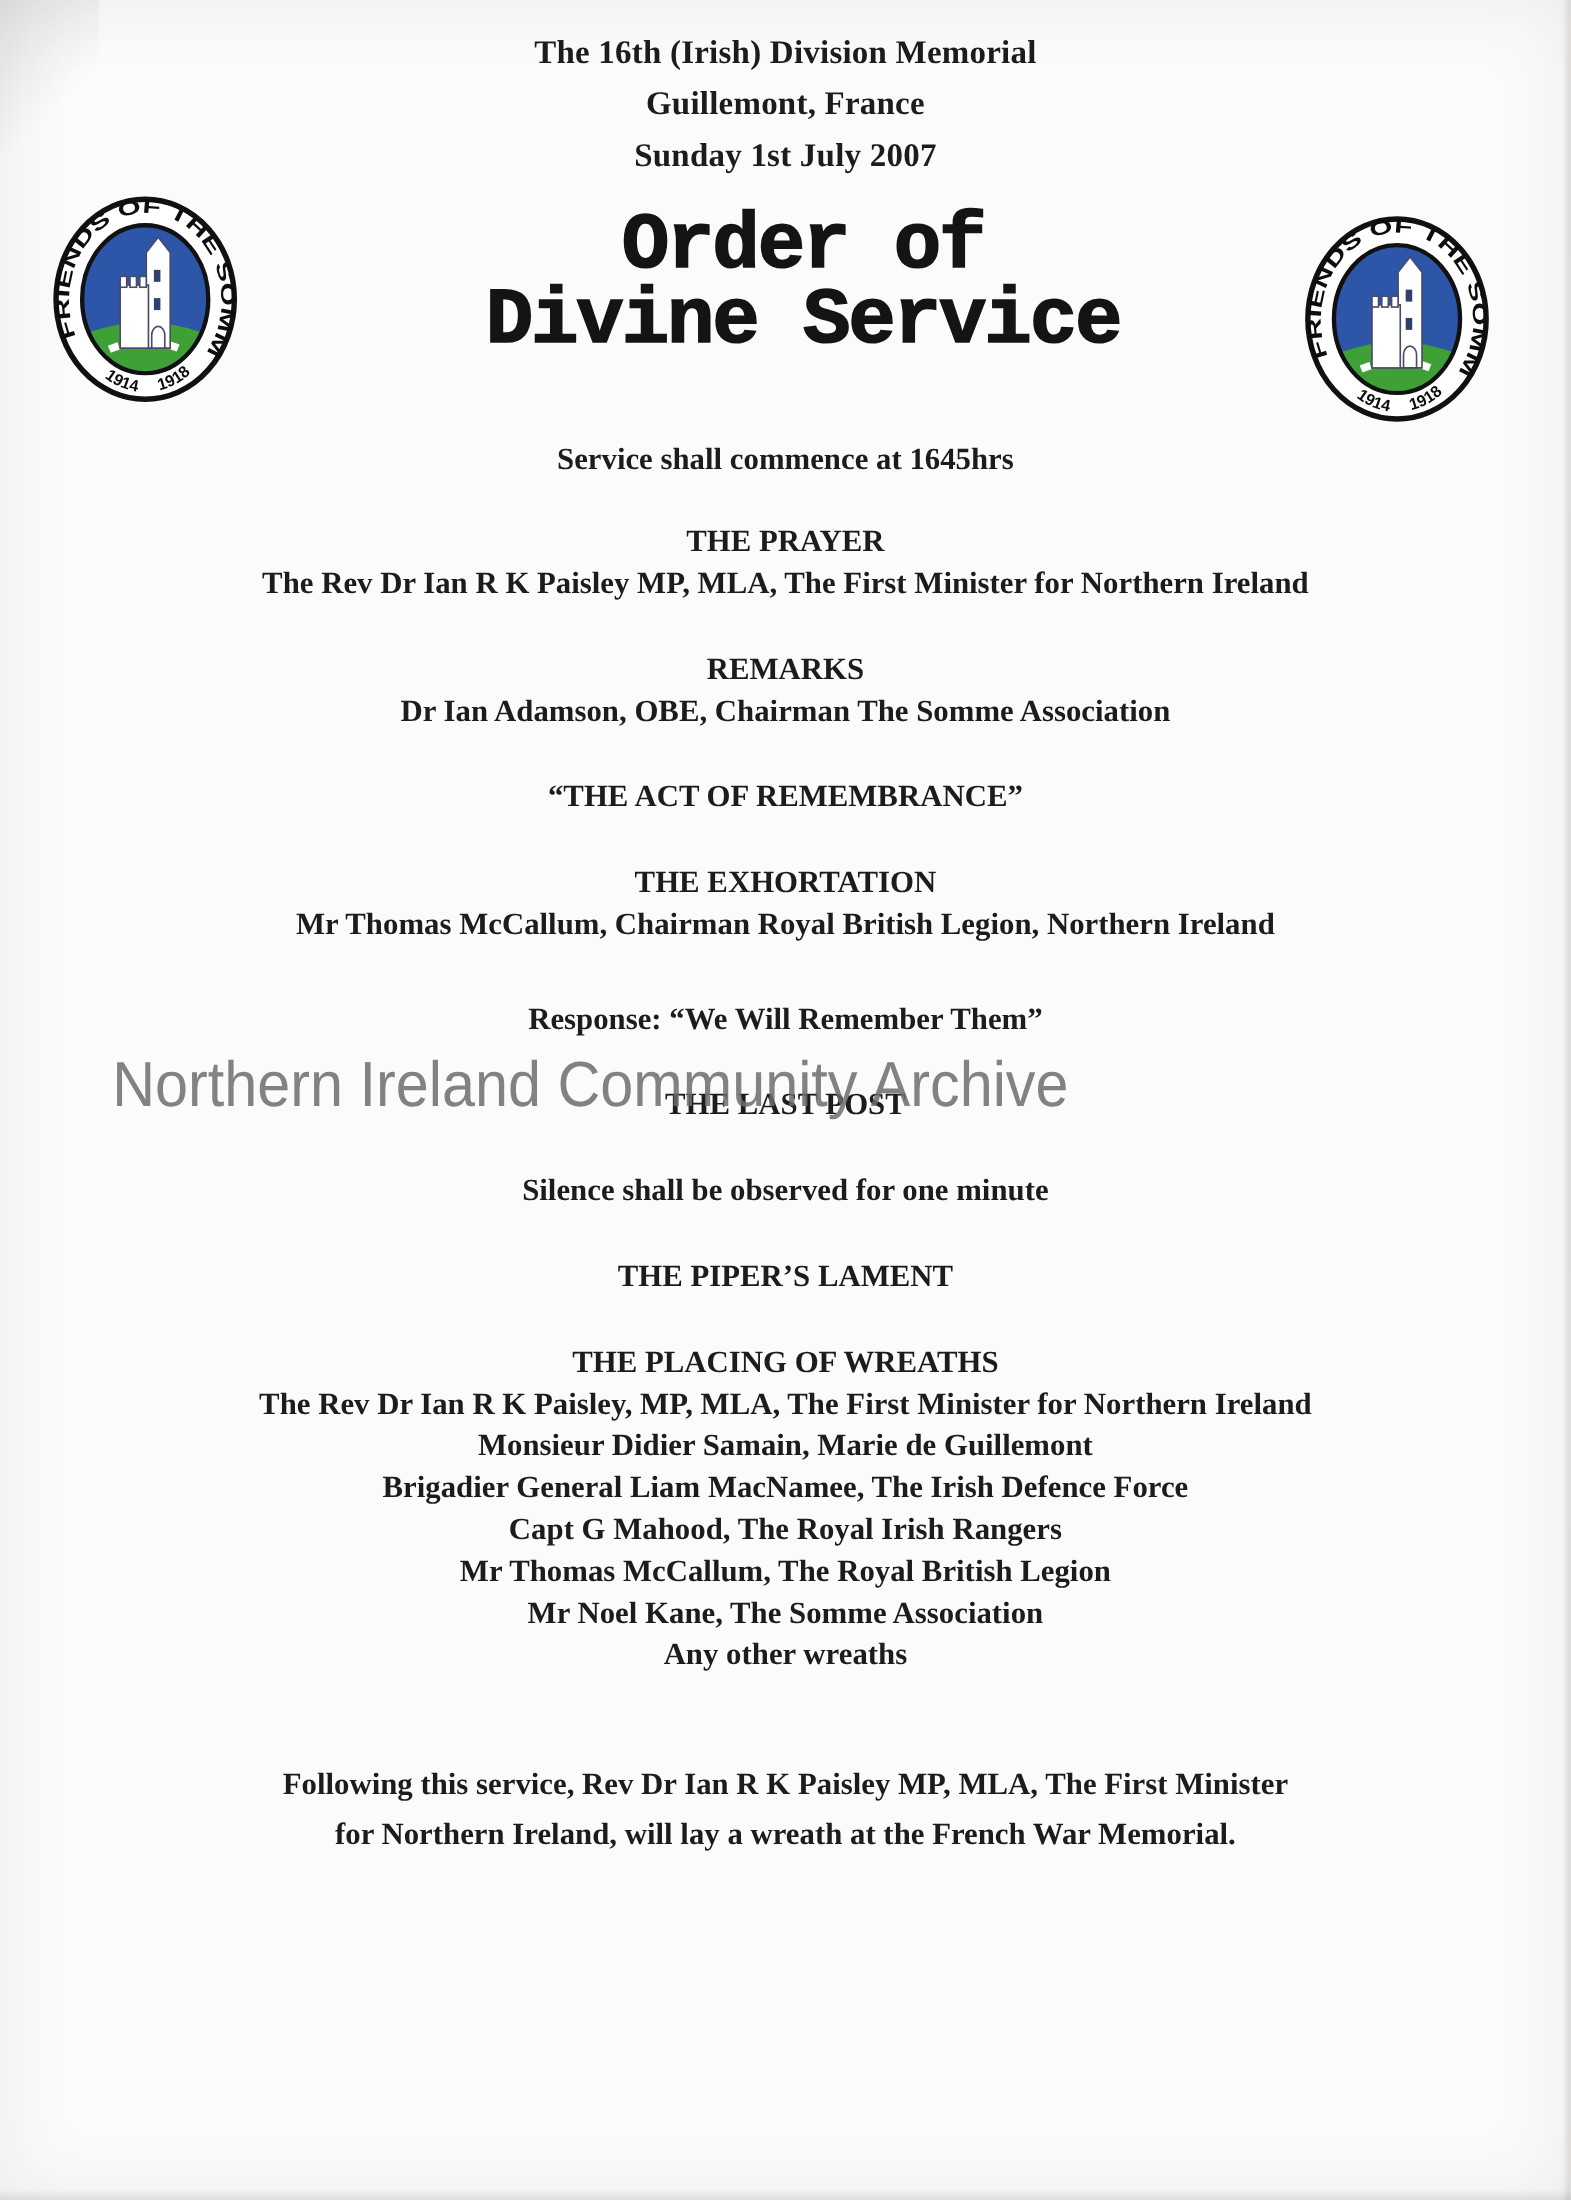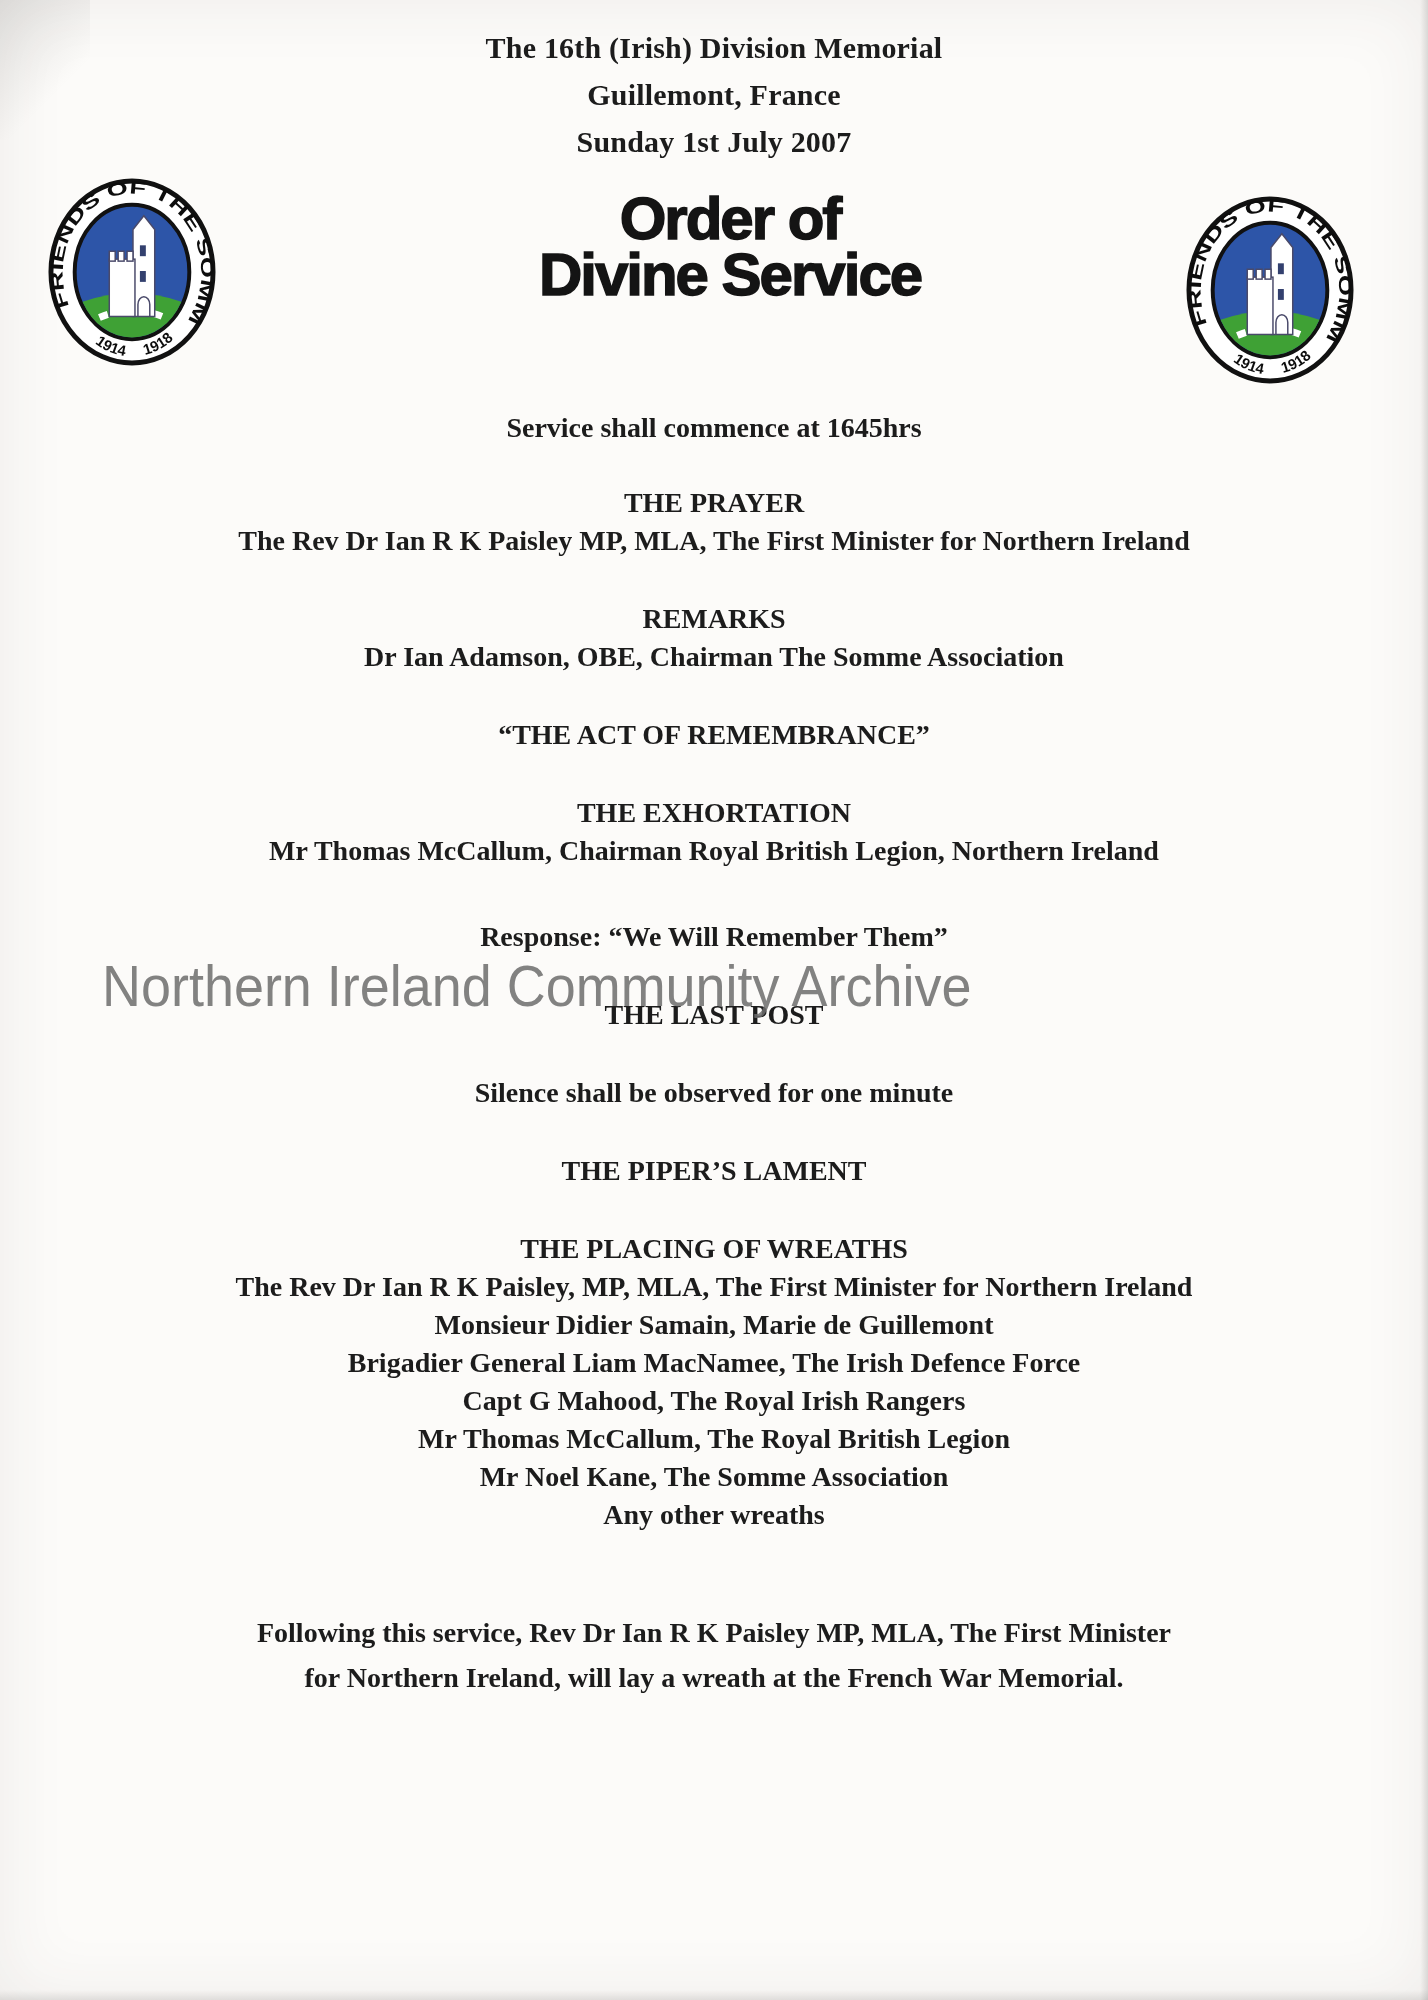--- a/index.html
+++ b/index.html
@@ -29,34 +29,34 @@
     background: linear-gradient(to top, rgba(100,98,95,0.15), rgba(100,98,95,0));
     pointer-events: none;
   }
   .content { text-align: center; padding-top: 24px; }
 
   .header-line {
     font-size: 30px; font-weight: bold; line-height: 47px; letter-spacing: 0.2px;
   }
   .big-title {
     margin-top: 26px;
-    font-family: Liberation Sans, sans-serif;
+    font-family: Liberation Mono, monospace;
     font-weight: 700;
-    font-size: 60px;
+    font-size: 72px;
     line-height: 0.94;
     letter-spacing: -2px;
     color: #141414;
     padding-left: 32px;
     -webkit-text-stroke: 1.5px #141414;
   }
   .badge { position: absolute; }
   .badge-left  { left: 48px;  top: 178px; }
   .badge-right { left: 1186px; top: 196px; }
 
-  .commence { margin-top: 108px; font-size: 28px; font-weight: bold; }
+  .commence { margin-top: 76px; font-size: 28px; font-weight: bold; }
 
   .section { margin-top: 40px; }
   .section .heading, .section .line {
     font-size: 28px; font-weight: bold; line-height: 38px;
   }
   .response-line { margin-top: 48px; font-size: 28px; font-weight: bold; line-height: 38px; }
   .response-quote { }
 
   .footer { margin-top: 76px; text-align: center; }
   .footer .line { font-size: 28px; font-weight: bold; line-height: 45px; }

